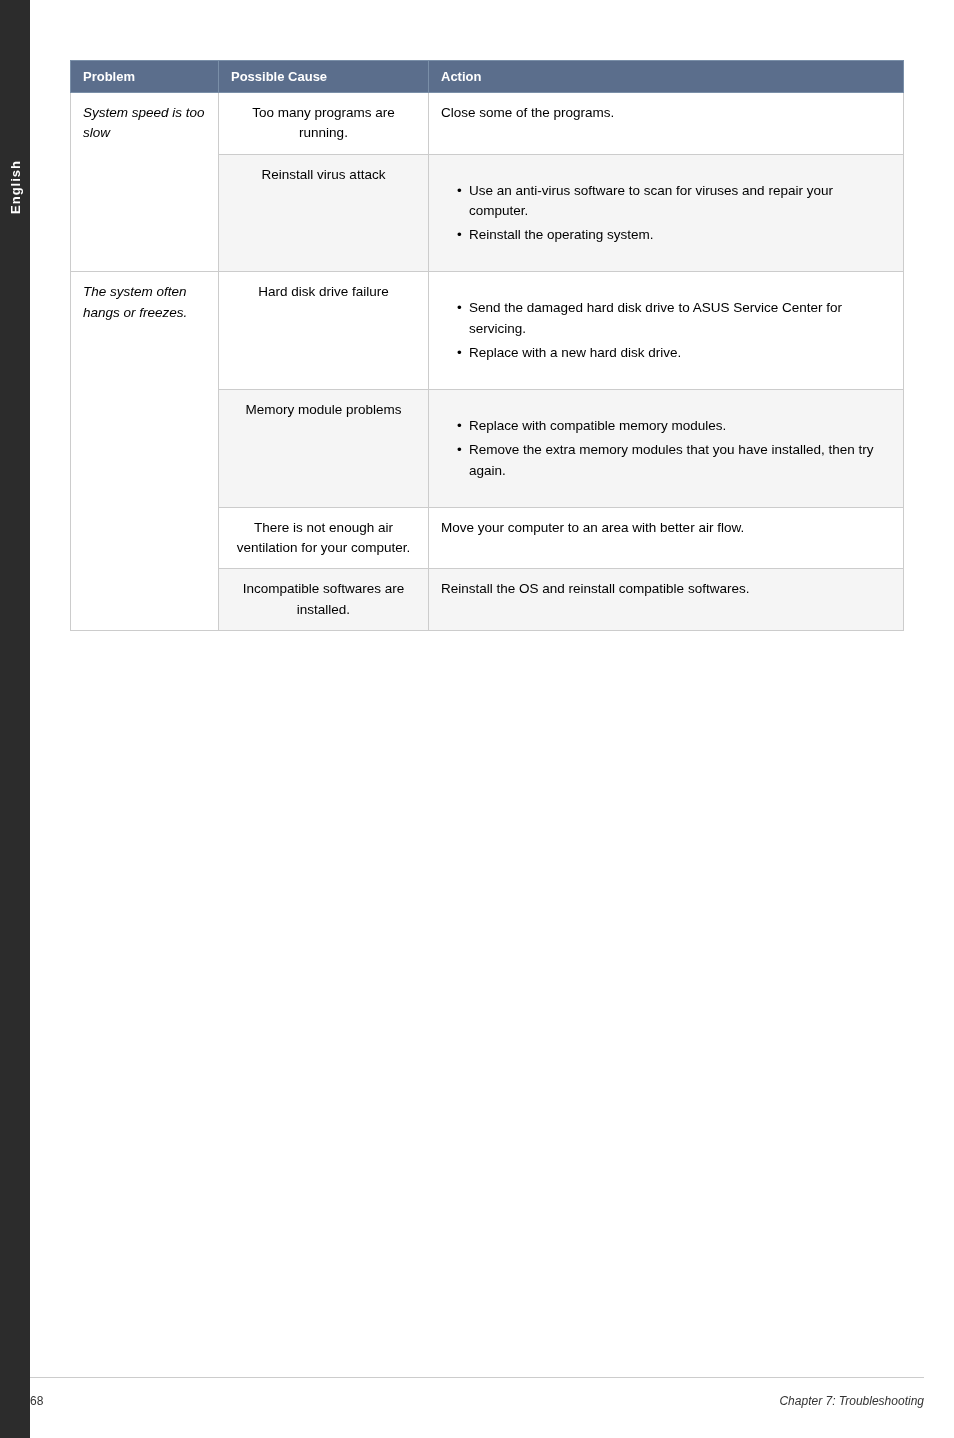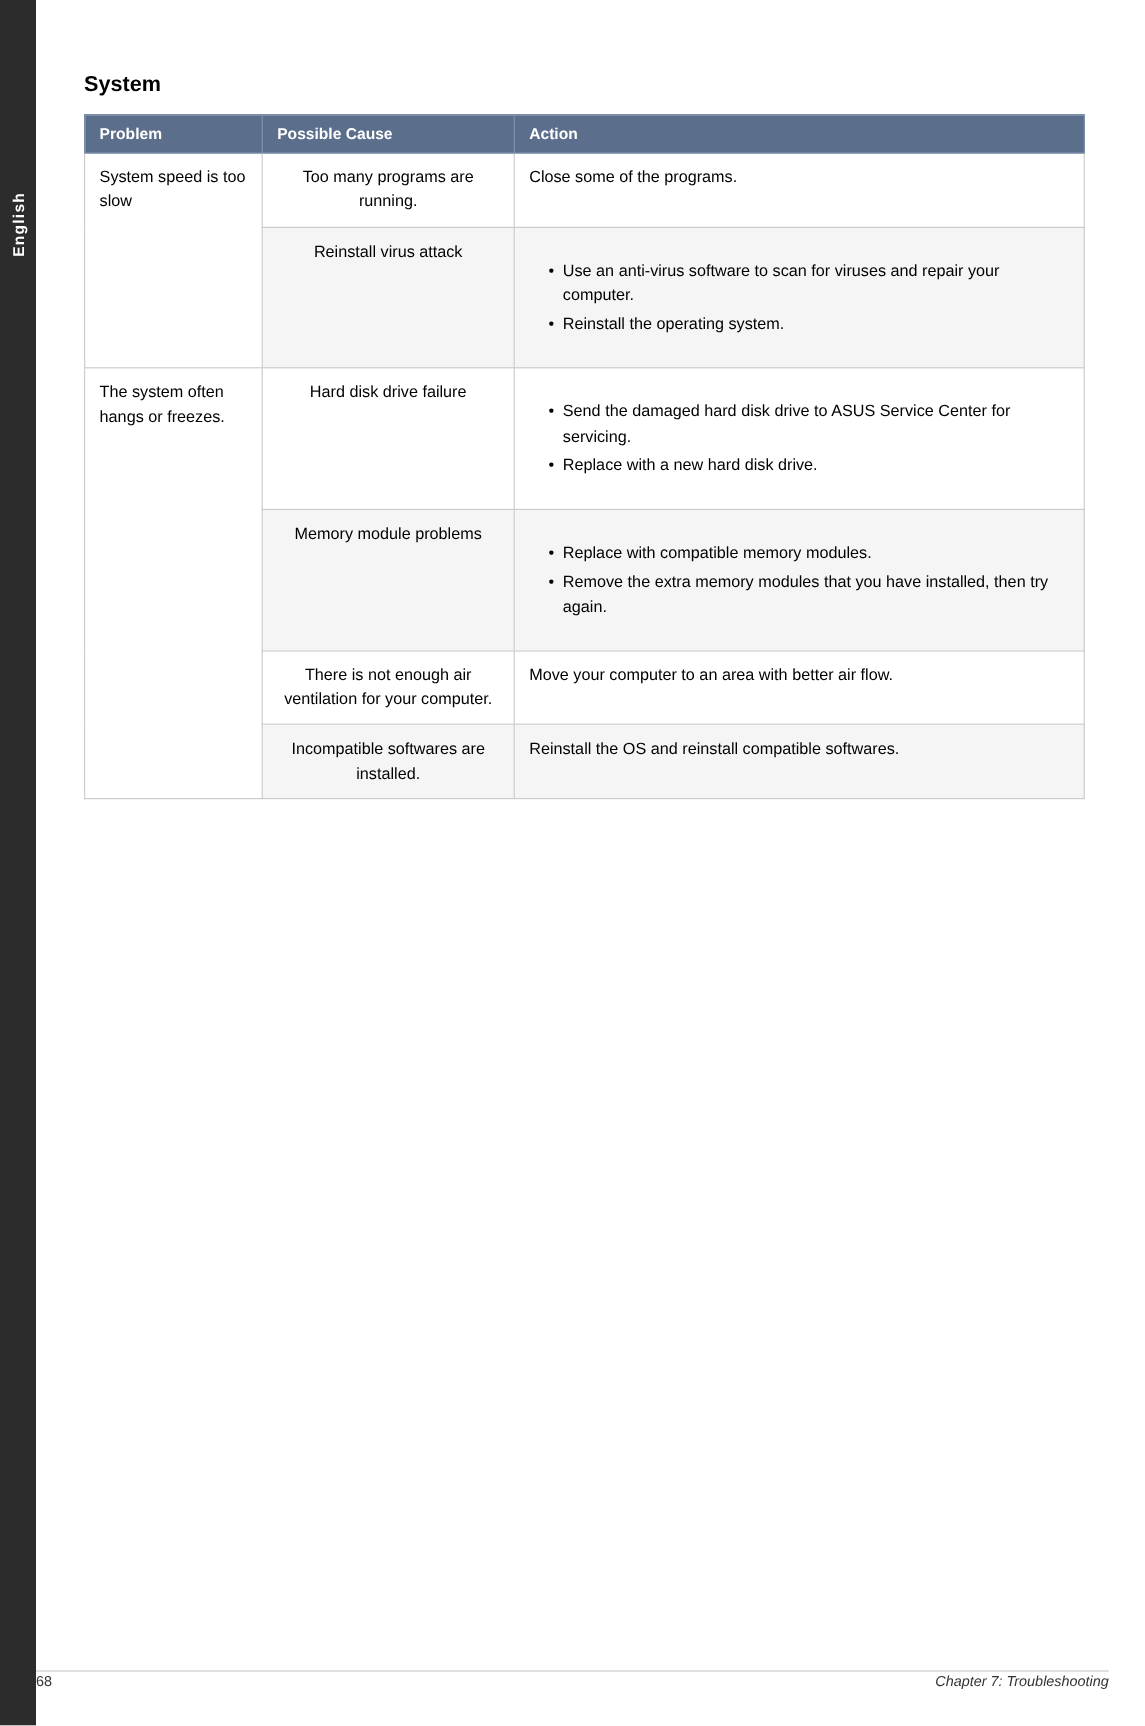--- a/index.html
+++ b/index.html
@@ -124,51 +124,51 @@
 
     .page-footer {
       position: absolute;
       bottom: 30px;
       left: 30px;
       right: 30px;
       display: flex;
       justify-content: space-between;
       align-items: center;
       border-top: 1px solid #cccccc;
-      padding-top: 1px;
+      padding-top: 16px;
       font-size: 12px;
       color: #333333;
     }
 
     .footer-page-num {
       font-size: 12px;
     }
 
     .footer-chapter {
       font-size: 12px;
       font-style: italic;
     }
 
     
     .merged-cell {
       vertical-align: middle;
+      font-style: italic;
     }
   </style>
 </head>
 <body>
 
 <div class="page-container">
 
   <div class="side-tab">
     <span class="side-tab-text">English</span>
   </div>
 
   <div class="main-content">
 
-    <h2 class="section-title">System</h2>
 
     <table class="trouble-table">
       <thead>
         <tr>
           <th class="col-problem">Problem</th>
           <th class="col-cause">Possible Cause</th>
           <th class="col-action">Action</th>
         </tr>
       </thead>
       <tbody id="table-body">

